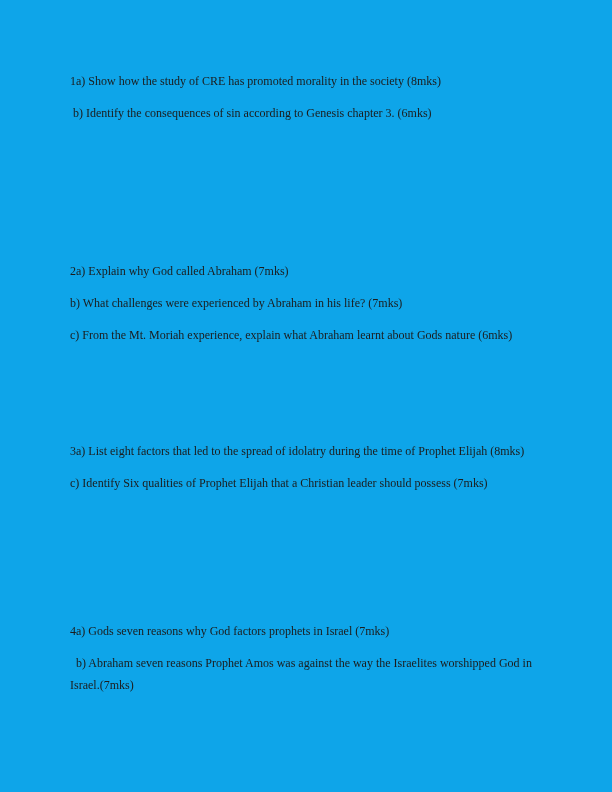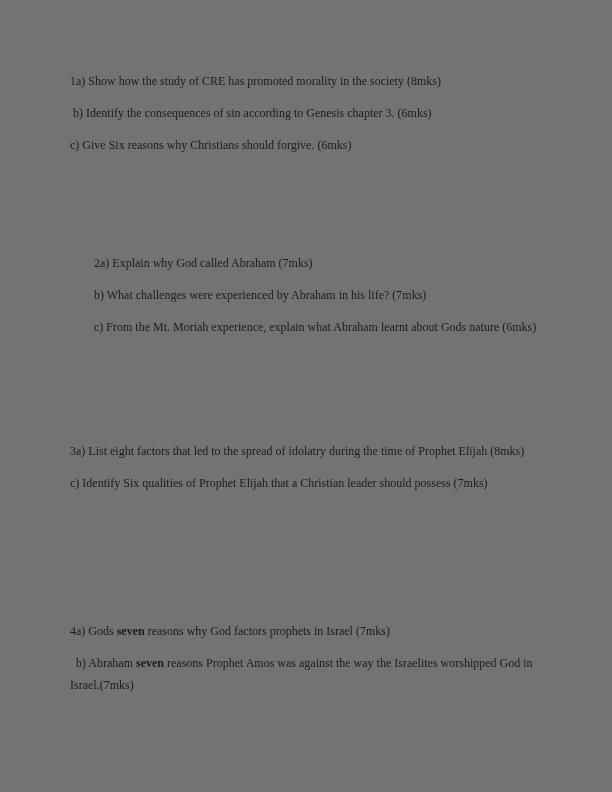--- a/index.html
+++ b/index.html
@@ -25,33 +25,32 @@
   .question-line {
     margin: 0 0 10px 0;
     line-height: 22px;
     white-space: pre;
     font-weight: 400;
   }
   .question-line span {
     white-space: pre;
   }
   .bold {
-    font-weight: 700;
+    font-weight: 400;
   }
 </style>
 </head>
 <body>
 
-<div class="page" style="background: #737373; color: rgb(28, 28, 28);">
+<div class="page" style="background: #0ea5e9; color: rgb(28, 28, 28);">
     <div class="question-group" style="top: 70px;">
       <p class="question-line"><span>1a) Show how the study of CRE has promoted morality in the society (8mks)</span></p>
       <p class="question-line"><span> b) Identify the consequences of sin according to Genesis chapter 3. (6mks)</span></p>
-      <p class="question-line"><span>c) Give Six reasons why Christians should forgive. (6mks)</span></p>
     </div>
-    <div class="question-group" style="top: 252px; margin-left: 24px;">
+    <div class="question-group" style="top: 260px;">
       <p class="question-line"><span>2a) Explain why God called Abraham (7mks)</span></p>
       <p class="question-line"><span>b) What challenges were experienced by Abraham in his life? (7mks)</span></p>
       <p class="question-line"><span>c) From the Mt. Moriah experience, explain what Abraham learnt about Gods nature (6mks)</span></p>
     </div>
     <div class="question-group" style="top: 440px;">
       <p class="question-line"><span>3a) List eight factors that led to the spread of idolatry during the time of Prophet Elijah (8mks)</span></p>
       <p class="question-line"><span>c) Identify Six qualities of Prophet Elijah that a Christian leader should possess (7mks)</span></p>
     </div>
     <div class="question-group" style="top: 620px;">
       <p class="question-line"><span>4a) Gods </span><span class="bold">seven</span><span> reasons why God factors prophets in Israel (7mks)</span></p>

